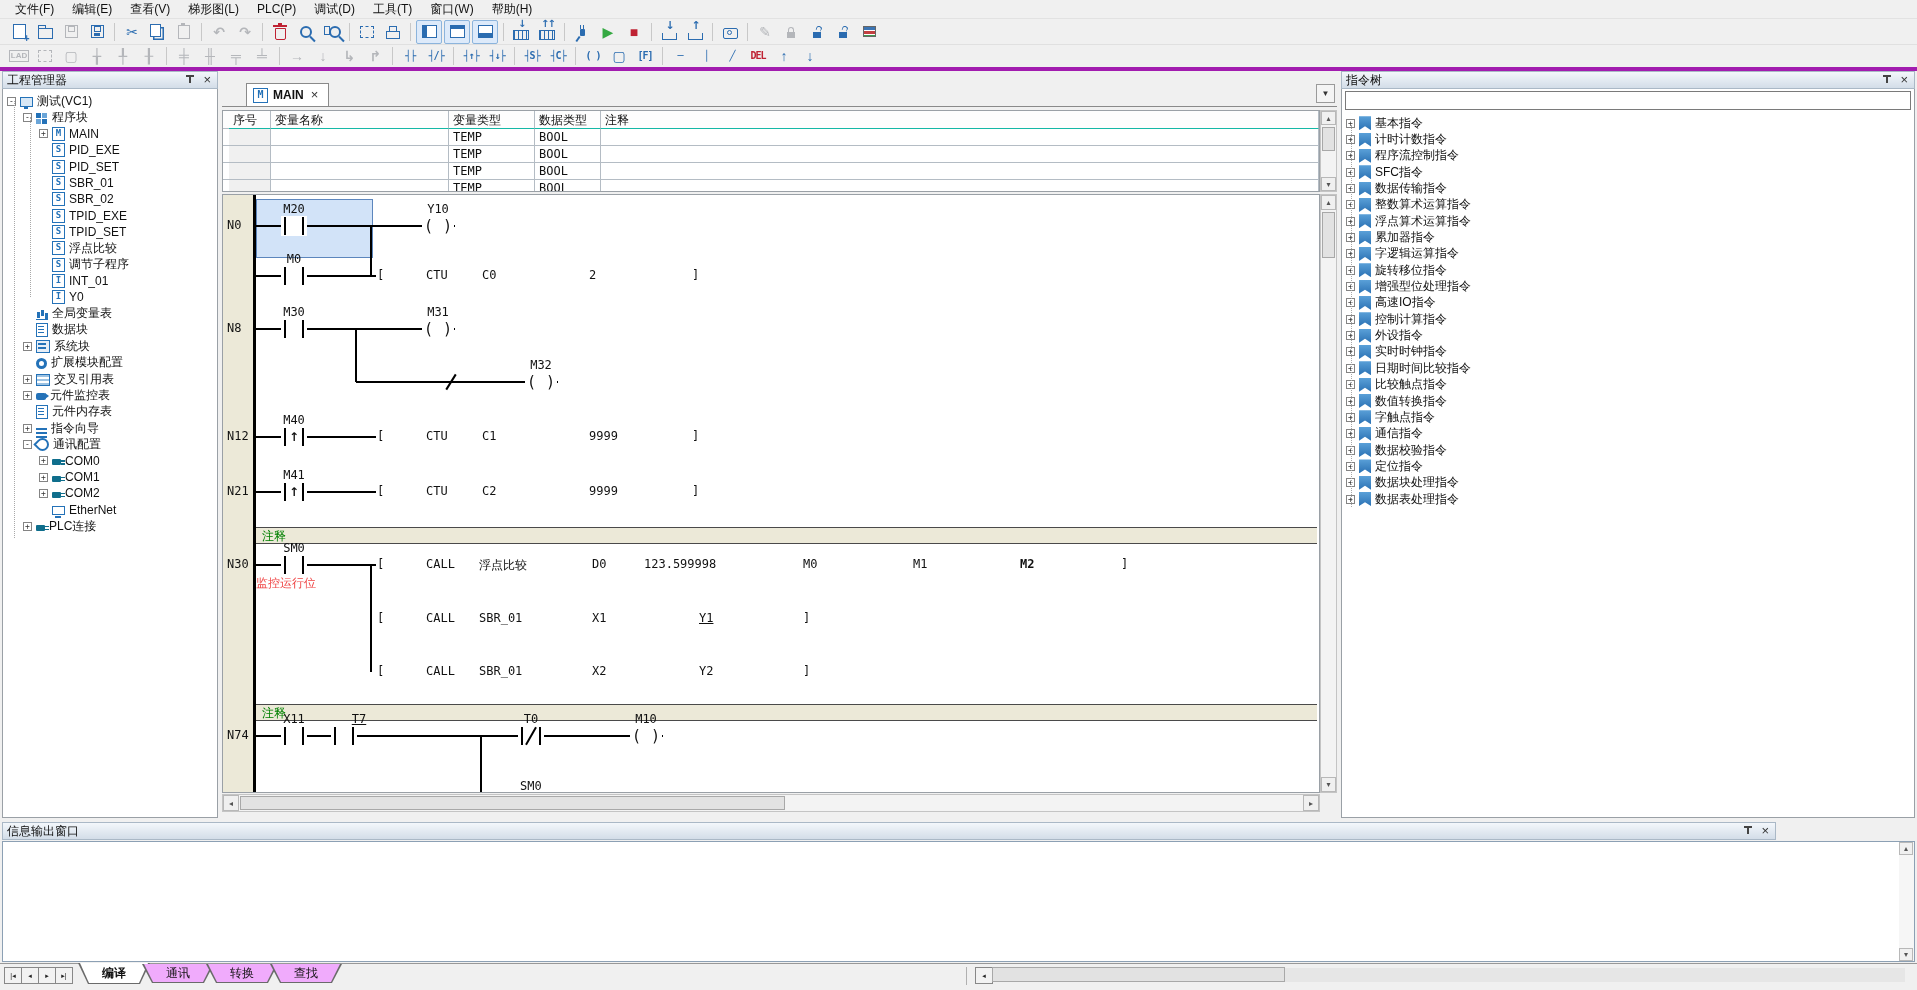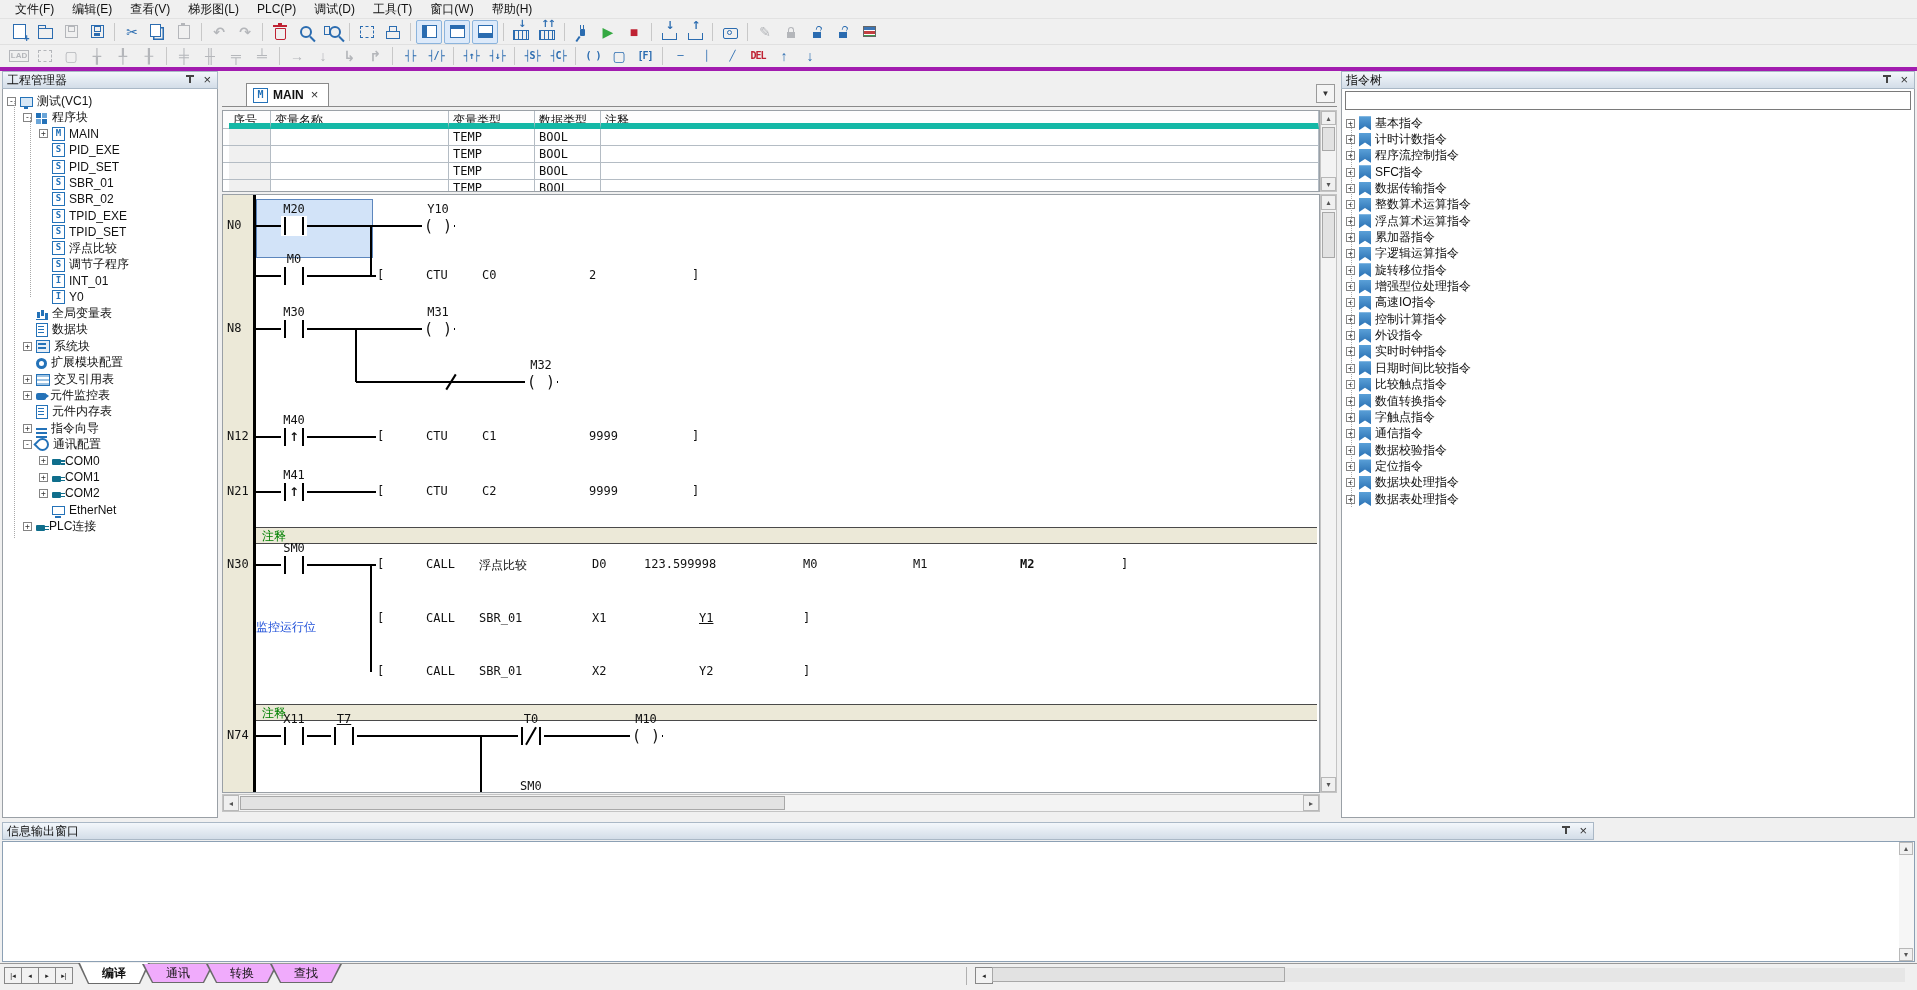--- a/index.html
+++ b/index.html
@@ -127,21 +127,21 @@
   .tab .mico{width:13px;height:13px;border:1px solid #2472b8;color:#2472b8;font:bold 10px/12px "DejaVu Sans Mono",monospace;text-align:center;background:#fff;}
   .tab .tname{font-weight:bold;}
   .ddbtn{position:absolute;right:2px;bottom:3px;width:17px;height:17px;border:1px solid #9a9a9a;background:#f4f4f4;
          font-size:8px;color:#333;display:flex;align-items:center;justify-content:center;}
   
   #vargrid{left:222px;top:110px;width:1098px;height:82px;background:#fff;border:1px solid #9aa0a6;box-sizing:border-box;overflow:hidden;}
   .vrow{display:flex;height:17px;}
   .vrow.hdr{height:18px;background:#fdfdfd;}
   .vcell{border-right:1px solid #b4bcc4;border-bottom:1px solid #b4bcc4;box-sizing:border-box;
          padding:1px 4px;white-space:nowrap;overflow:hidden;font-size:12px;}
-  .vrow.hdr .vcell{border-bottom:6px solid #14b8a6;}
+  .vrow.hdr .vcell{border-bottom:1px solid #14b8a6;}
   .vcell.c0{background:#f0f0f0;}
   .vcell.mono{font-family:"DejaVu Sans Mono",monospace;}
   .gridpadL{width:6px;flex:none;border-bottom:1px solid #b4bcc4;}
   
   .sb{background:#f3f3f3;border:1px solid #c4c4c4;box-sizing:border-box;}
   .sbtn{position:absolute;background:#f0f0f0;border:1px solid #b8b8b8;box-sizing:border-box;color:#555;
         font-size:8px;display:flex;align-items:center;justify-content:center;}
   .sthumb{position:absolute;background:#e2e2e2;border:1px solid #a8a8a8;box-sizing:border-box;}
   
   #ladder{left:222px;top:194px;width:1098px;height:599px;background:#fff;border:1px solid #9aa0a6;box-sizing:border-box;overflow:hidden;}
@@ -156,21 +156,21 @@
   .lcontact .up{position:absolute;left:0;right:0;top:2px;text-align:center;font:bold 12px/16px "DejaVu Sans",sans-serif;}
   .lcontact .nc{position:absolute;left:12px;top:0;width:2px;height:20px;background:#000;transform:rotate(30deg);}
   .lcoil{position:absolute;width:32px;height:20px;background:#fff;z-index:3;}
   .lcoil::before{content:"(";position:absolute;left:2px;top:0;font:15px/20px "DejaVu Sans Mono",monospace;}
   .lcoil::after{content:")";position:absolute;right:2px;top:0;font:15px/20px "DejaVu Sans Mono",monospace;}
   .llabel{position:absolute;z-index:4;font:12px "DejaVu Sans Mono",monospace;transform:translateX(-50%);white-space:nowrap;}
   .lcell{position:absolute;z-index:3;font:12px "DejaVu Sans Mono",monospace;white-space:nowrap;background:#fff;padding:0 1px;}
   .lslash{position:absolute;width:2px;height:18px;background:#000;transform:rotate(32deg);z-index:3;}
   .lcomment{position:absolute;left:33px;width:1061px;height:17px;background:#ece9d8;border-top:1px solid #4a4a4a;
             border-bottom:1px solid #4a4a4a;z-index:4;color:#008000;font-size:12px;line-height:16px;padding-left:6px;box-sizing:border-box;}
-  .lglabel{position:absolute;color:#1d4ed8;font-size:12px;z-index:4;white-space:nowrap;margin-top:44px;}
+  .lglabel{position:absolute;color:#ef4444;font-size:12px;z-index:4;white-space:nowrap;}
   .lsel{position:absolute;background:#d2e3f8;border:1px solid #5c86bd;z-index:1;}
   
   #searchbox{left:1345px;top:91px;width:566px;height:19px;border:1px solid #7a7a7a;background:#fff;box-sizing:border-box;
              font-size:12px;padding:0 3px;}
   
   #outbody{left:2px;top:841px;width:1913px;height:121px;background:#fff;border:1px solid #8ca0b4;box-sizing:border-box;}
   
   #bottombar{left:0;top:963px;width:1917px;height:27px;background:#f0f0f0;border-top:1px solid #989898;box-sizing:border-box;}
   .navb{position:absolute;top:3px;width:16px;height:15px;border:1px solid #888;background:#f2f2f2;
         font-size:7px;display:flex;align-items:center;justify-content:center;color:#222;}
@@ -677,21 +677,21 @@
     <span class="lcell" style="left: 202px; top: 469px;">CALL</span>
     <span class="lcell" style="left: 255px; top: 469px;">SBR_01</span>
     <span class="lcell" style="left: 368px; top: 469px;">X2</span>
     <span class="lcell" style="left: 475px; top: 469px;">Y2</span>
     <span class="lcell" style="left: 579px; top: 469px;">]</span>
     <div class="lcomment" style="top: 509px;">注释</div>
     <div class="lwire" style="left: 33px; top: 540px; width: 407px;"></div>
     <div class="lcontact" style="left: 58px; top: 531px;"></div>
     <span class="llabel" style="left: 71px; top: 517px;">X11</span>
     <div class="lcontact" style="left: 108px; top: 531px;"></div>
-    <span class="llabel" style="left: 121px; top: 517px; text-decoration: underline;">T7</span>
+    <span class="llabel" style="left: 136px; top: 517px; text-decoration: underline;">T7</span>
     <div class="lcontact" style="left: 295px; top: 531px;">
       <span class="nc"></span>
     </div>
     <span class="llabel" style="left: 308px; top: 517px;">T0</span>
     <div class="lcoil" style="left: 407px; top: 531px;"></div>
     <span class="llabel" style="left: 423px; top: 517px;">M10</span>
     <div class="lvwire" style="left: 257px; top: 541px; height: 57px;"></div>
     <span class="lcell" style="left: 296px; top: 584px;">SM0</span>
   </div>
 <div class="abs sb" style="left:1320px;top:194px;width:17px;height:599px;">
@@ -831,21 +831,21 @@
       </div>
       <div class="trow" style="padding-left: 4px;">
         <span class="exp">+</span>
         <span class="ti ti-bm"></span>
         <span class="tlabel">数据表处理指令</span>
       </div>
       <div class="guide" style="left: 9px; top: 10px; height: 382px;"></div>
     </div>
 </div>
 
-<div class="abs phead" style="left:2px;top:822px;width:1592px;">
+<div class="abs phead" style="left:2px;top:822px;width:1774px;">
   <span class="ttl">信息输出窗口</span>
   <span class="pin"></span>
   <span class="xbtn">×</span>
 </div>
 <div id="outbody" class="abs"></div>
 <div class="abs sb" style="left:1899px;top:842px;width:15px;height:119px;border:none;background:#f6f6f6;">
   <div class="sbtn" style="left:0;top:0;width:14px;height:13px;">▴</div>
   <div class="sbtn" style="left:0;bottom:0;width:14px;height:13px;">▾</div>
 </div>
 

